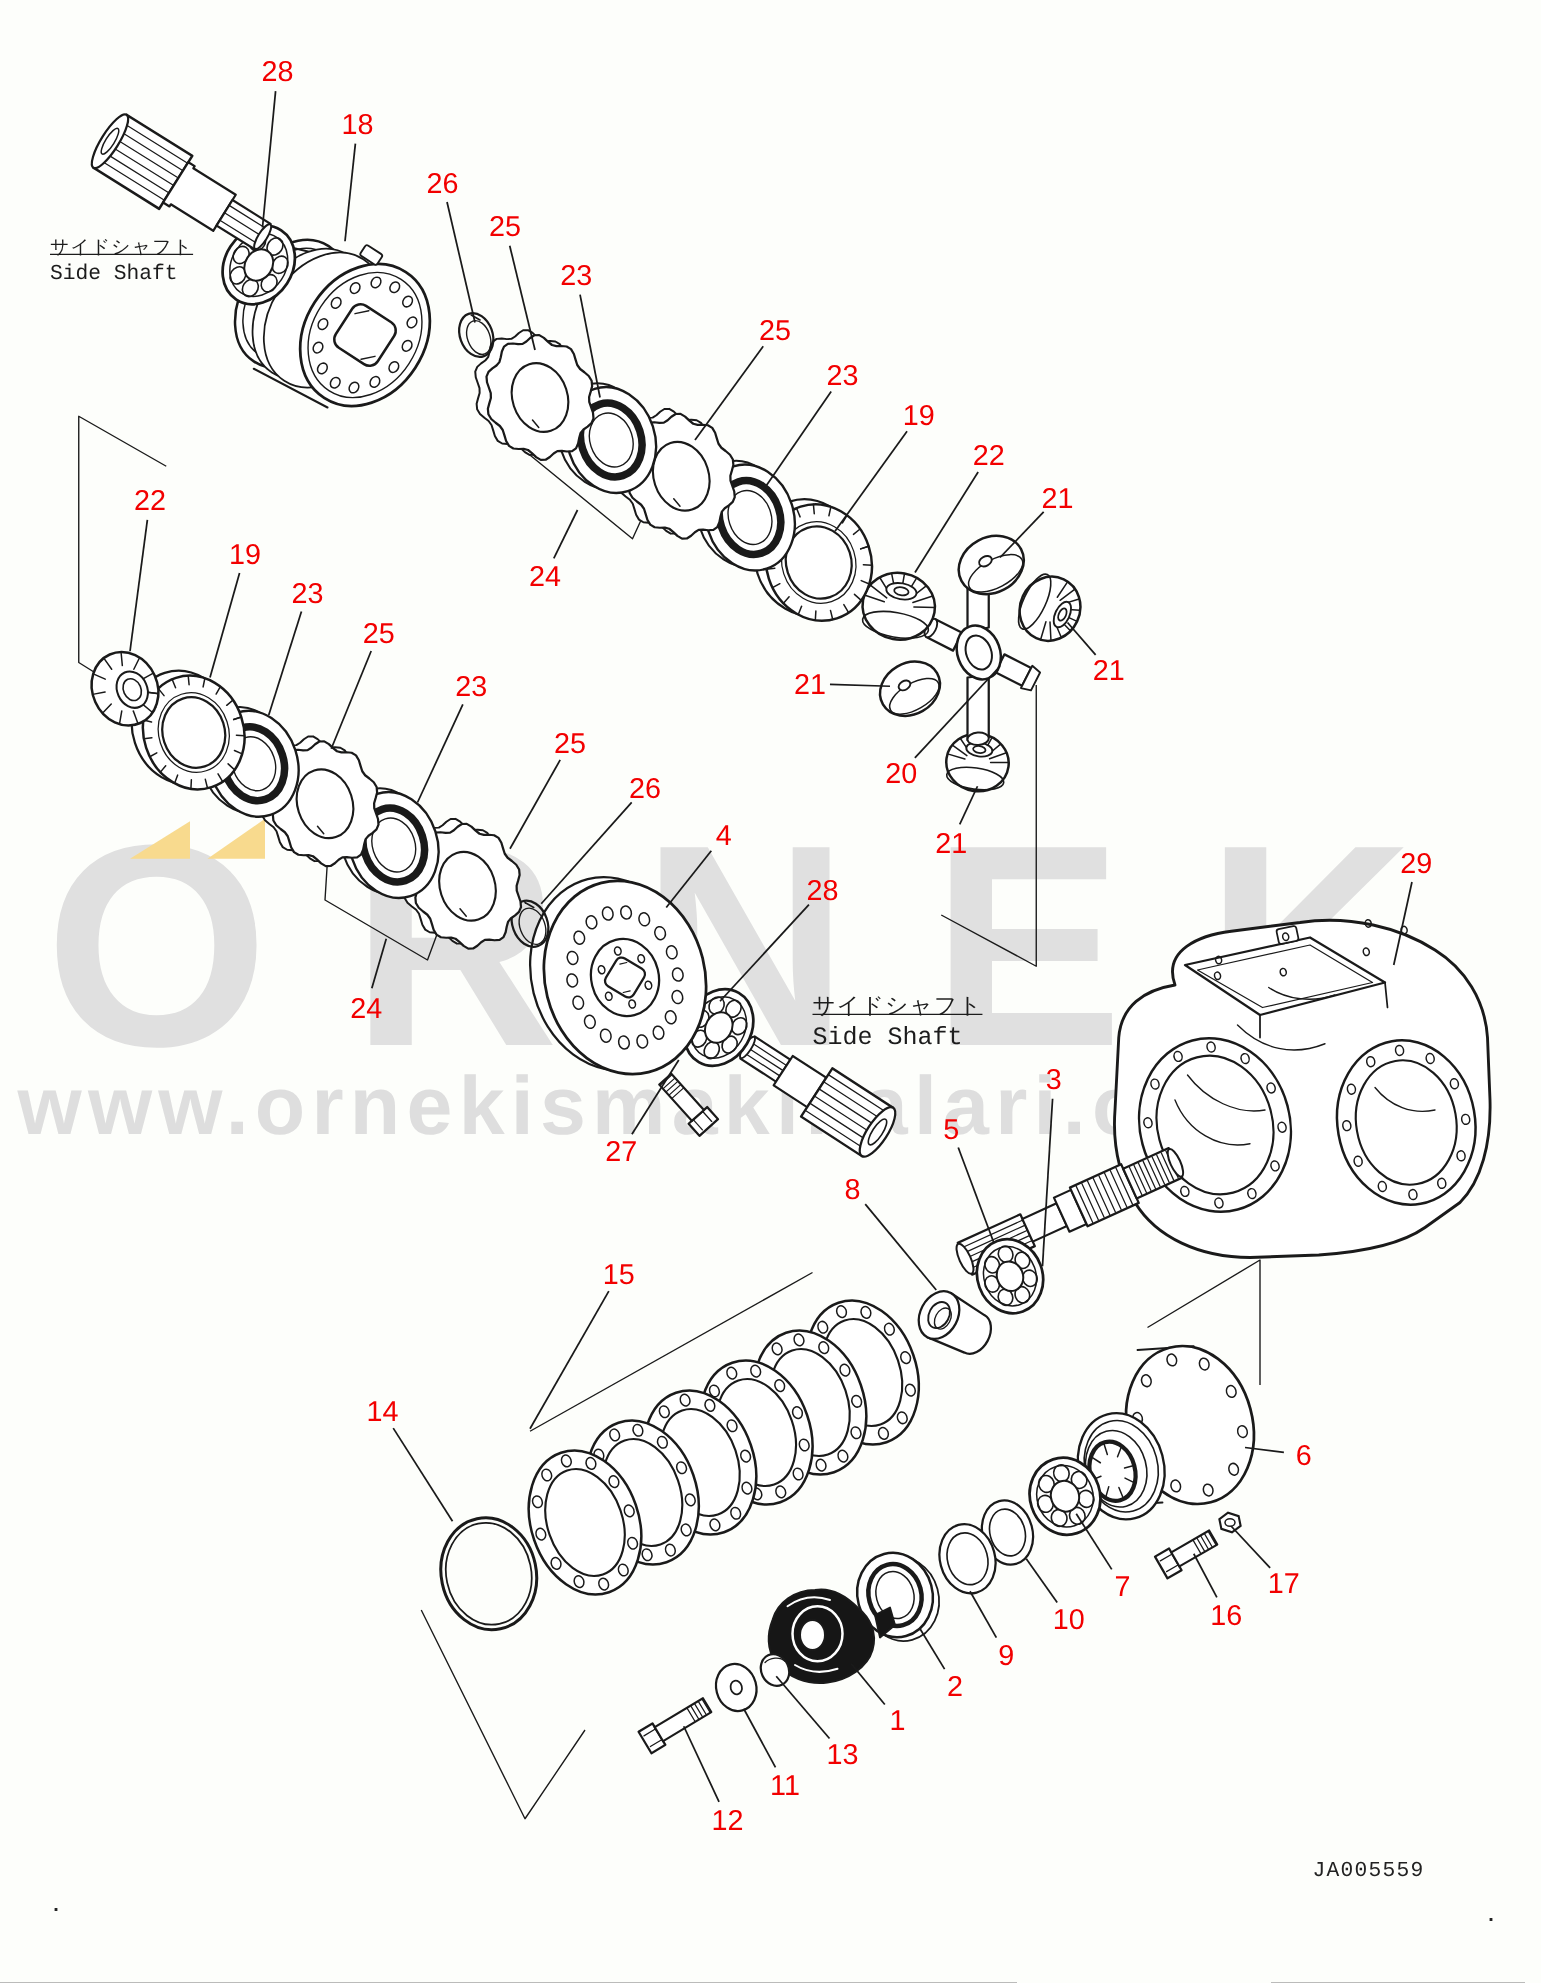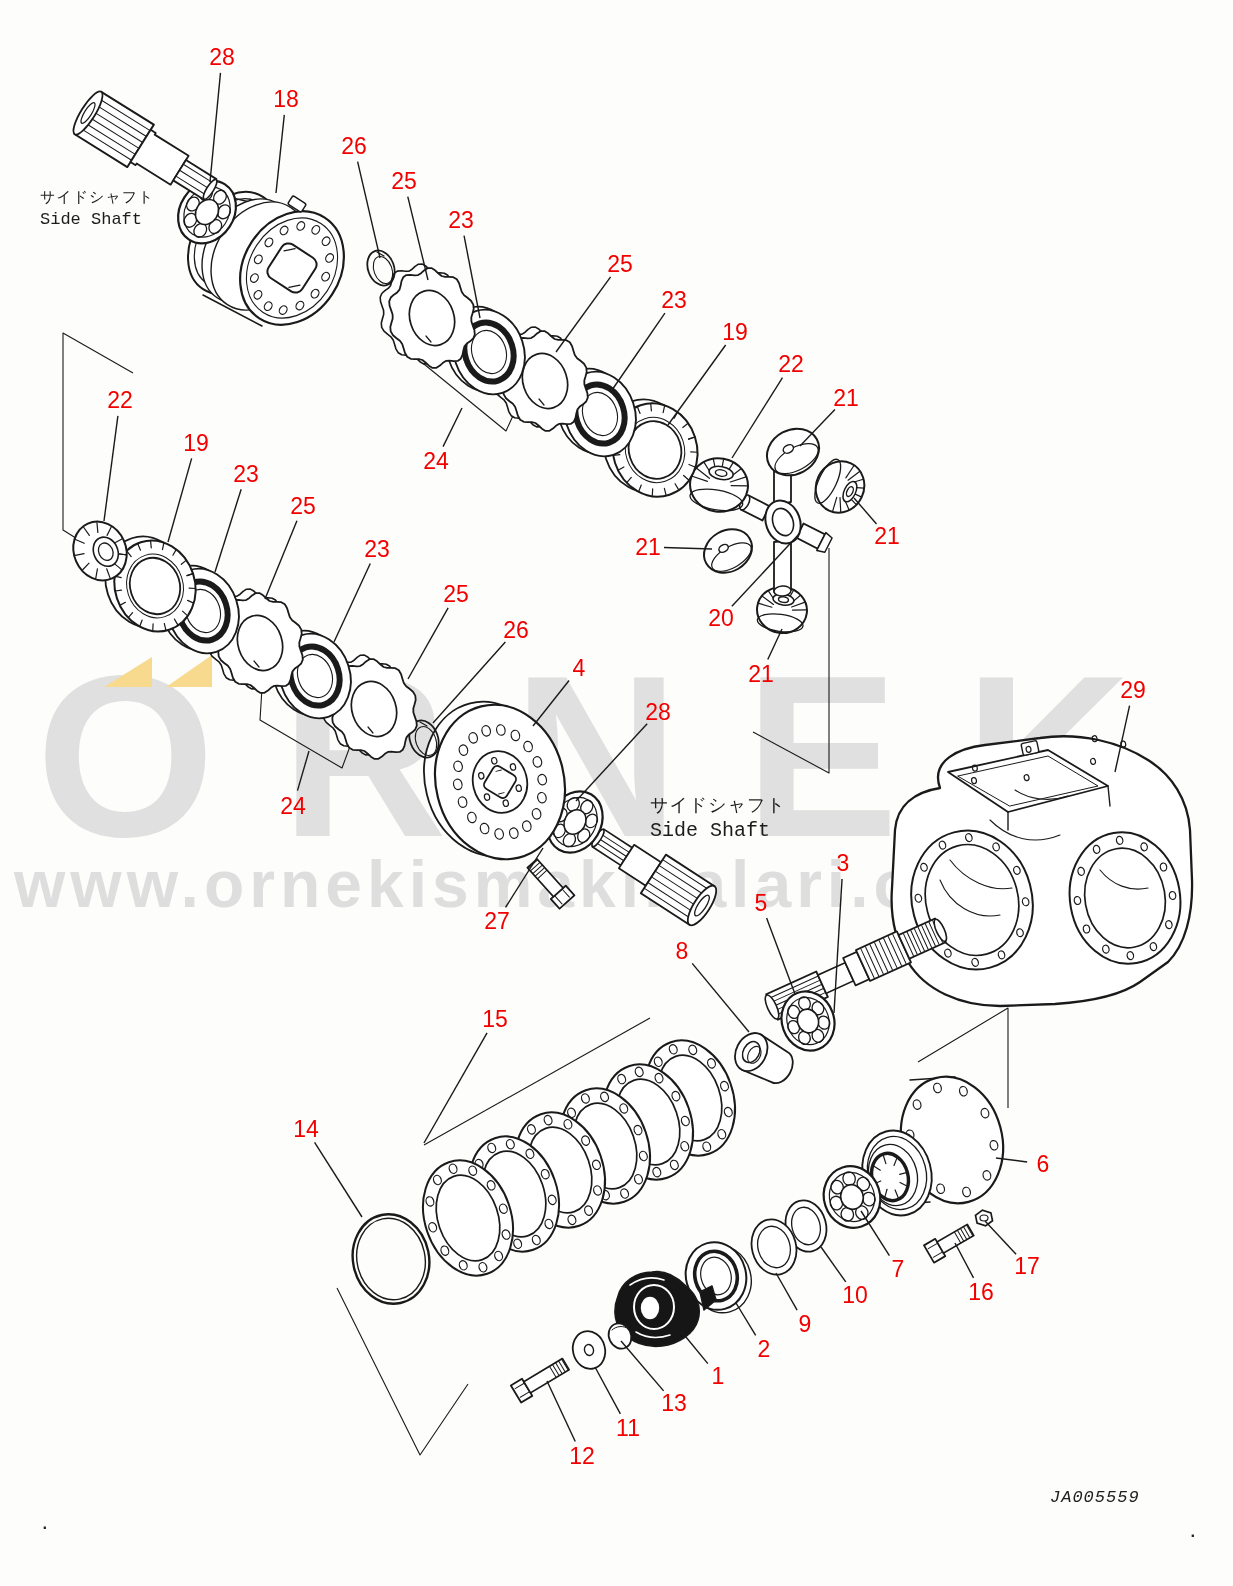--- a/index.html
+++ b/index.html
@@ -11,26 +11,26 @@
         overflow:hidden;font-family:"Liberation Sans",sans-serif;margin:0 auto;}
   .wm-brand{position:absolute;left:36px;top:642px;font-size:230px;font-weight:bold;
         letter-spacing:66px;color:var(--wm-gray);line-height:1;white-space:nowrap;z-index:0;
         font-family:"Liberation Sans",sans-serif;}
   .wm-url{position:absolute;left:14px;top:851px;font-size:66px;font-weight:bold;
         letter-spacing:5px;color:var(--wm-url);line-height:1;white-space:nowrap;z-index:0;
         font-family:"Liberation Sans",sans-serif;}
   svg.diagram{position:absolute;left:0;top:0;z-index:1;}
   .shaft-label{position:absolute;z-index:2;color:#1c1c1c;
         font-family:"Liberation Mono",monospace;line-height:1.25;white-space:nowrap;}
-  .shaft-label .jp{display:block;font-size:15px;letter-spacing:1px;}
+  .shaft-label .jp{display:block;font-size:15px;letter-spacing:1px;text-decoration:underline;}
   .shaft-label .en{display:block;font-size:17px;letter-spacing:0px;font-family:Liberation Mono, monospace;}
   .shaft-label.mid .jp{font-size:18px;letter-spacing:1px;}
   .shaft-label.mid .en{font-size:20px;}
   .doc-code{position:absolute;left:1050px;top:1488px;z-index:2;color:#222;
-        font-family:"Liberation Mono",monospace;font-size:17px;letter-spacing:1px;font-style:italic;}
+        font-family:"Liberation Mono",monospace;font-size:17px;letter-spacing:1px;}
   .stray-dot{position:absolute;z-index:2;color:#222;font-size:16px;font-weight:bold;
         font-family:"Liberation Mono",monospace;}
   .dot-l{left:40px;top:1516px;}
   .dot-r{left:1188px;top:1524px;}
 </style>
 </head>
 <body>
 
 <div class="page">
 

